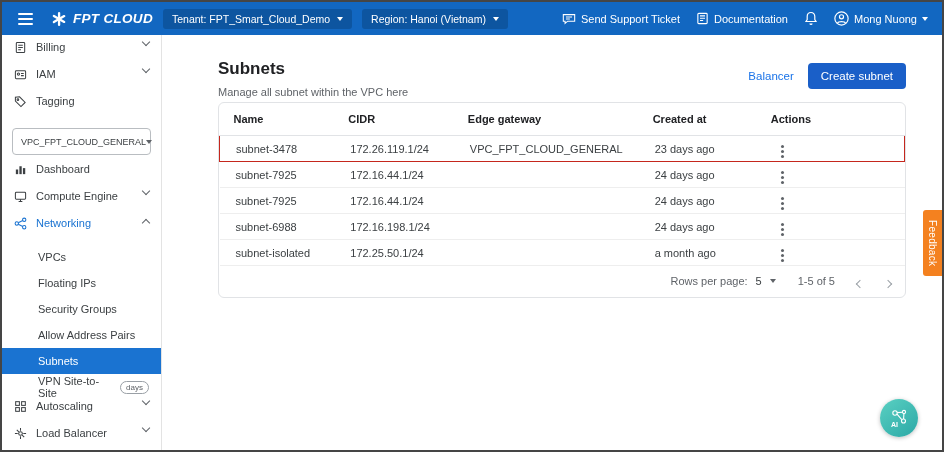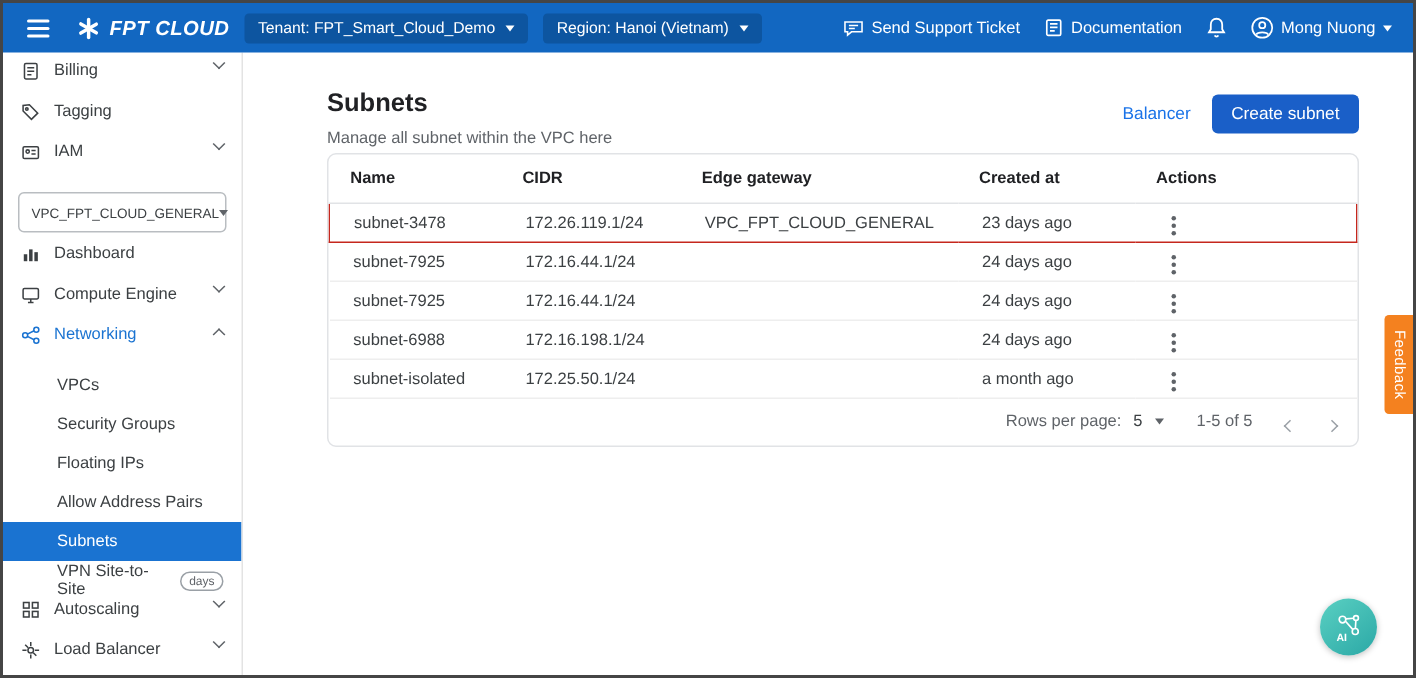--- a/index.html
+++ b/index.html
@@ -126,34 +126,34 @@
       <svg width="13" height="13" viewBox="0 0 14 14" fill="none" stroke="currentColor" stroke-width="1.1">
         <rect x="2.5" y="1.5" width="9" height="11" rx="1"></rect>
           <path d="M4.5 4.5h5M4.5 7h5M4.5 9.5h3"></path>
       </svg>
       <span>Billing</span>
       <span class="chev"></span>
     </div>
 
     <div class="side-item">
       <svg width="13" height="13" viewBox="0 0 14 14" fill="none" stroke="currentColor" stroke-width="1.1">
-        <path d="M1.5 2.5v4l6 6 4.5-4.5-6-6z"></path>
-          <circle cx="4.2" cy="5" r="0.9"></circle>
-      </svg>
-      <span>Tagging</span>
-    </div>
-
-    <div class="side-item">
-      <svg width="13" height="13" viewBox="0 0 14 14" fill="none" stroke="currentColor" stroke-width="1.1">
         <rect x="1.5" y="3" width="11" height="8.5" rx="1"></rect>
           <circle cx="4.8" cy="6.5" r="1.2"></circle>
           <path d="M7.5 5.8h3M7.5 8.2h3"></path>
       </svg>
       <span>IAM</span>
       <span class="chev"></span>
+    </div>
+
+    <div class="side-item">
+      <svg width="13" height="13" viewBox="0 0 14 14" fill="none" stroke="currentColor" stroke-width="1.1">
+        <path d="M1.5 2.5v4l6 6 4.5-4.5-6-6z"></path>
+          <circle cx="4.2" cy="5" r="0.9"></circle>
+      </svg>
+      <span>Tagging</span>
     </div>
 
     <div class="vpc-select">
       <span>VPC_FPT_CLOUD_GENERAL</span>
       <span class="vpc-caret"></span>
     </div>
 
     <div class="side-item">
       <svg width="13" height="13" viewBox="0 0 14 14" fill="currentColor">
         <rect x="2" y="7" width="2.5" height="5"></rect>
@@ -180,24 +180,24 @@
         <path d="M4.6 6.2l4.8-2.4M4.6 7.8l4.8 2.4"></path>
       </svg>
       <span>Networking</span>
       <span class="chev up"></span>
     </div>
 
     <div class="sub-item">
       <span>VPCs</span>
     </div>
     <div class="sub-item">
+      <span>Floating IPs</span>
+    </div>
+    <div class="sub-item">
       <span>Security Groups</span>
-    </div>
-    <div class="sub-item">
-      <span>Floating IPs</span>
     </div>
     <div class="sub-item">
       <span>Allow Address Pairs</span>
     </div>
     <div class="sub-item active">
       <span>Subnets</span>
     </div>
     <div class="sub-item">
       <span>VPN Site-to-Site</span>
       <span class="beta">days</span>

